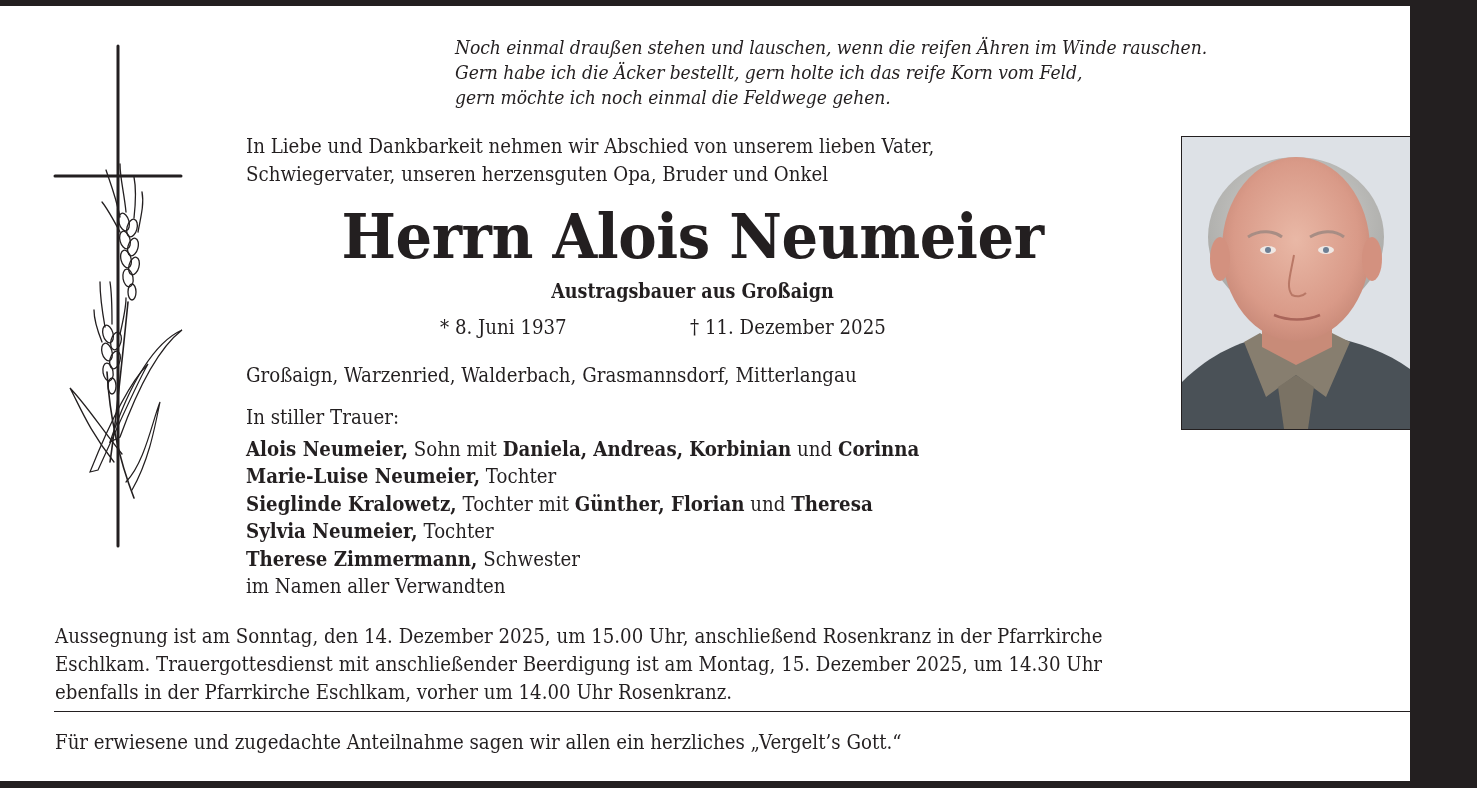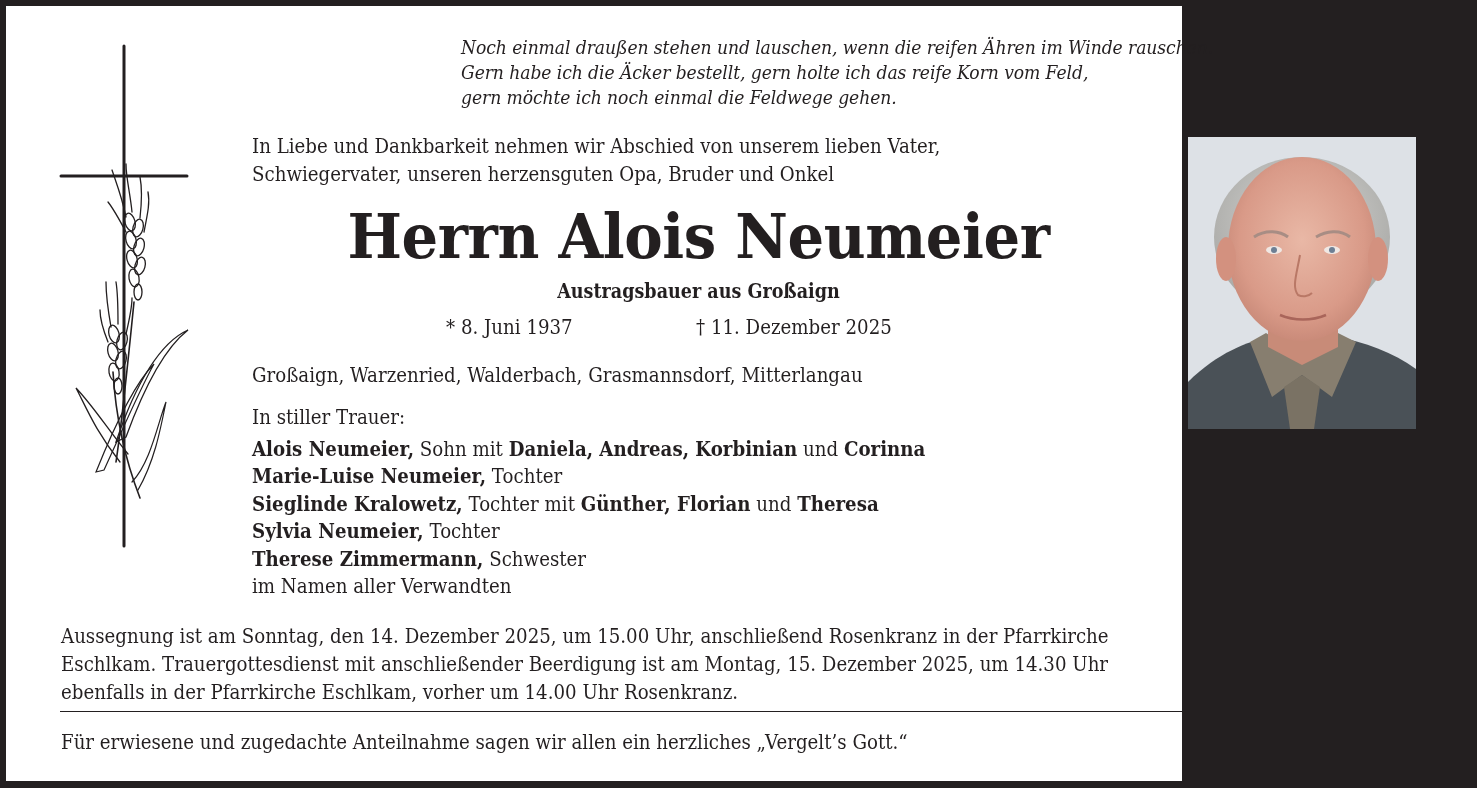--- a/index.html
+++ b/index.html
@@ -5,22 +5,22 @@
     html, body { margin: 0; padding: 0; }
     body {
       width: 1477px; height: 788px;
       background: #231f20;
       font-family: "DejaVu Serif", "Liberation Serif", serif;
       color: #231f20;
       overflow: hidden;
     }
     .card {
       position: absolute;
-      left: 6px; top: 6px;
-      width: 1176px; height: 775px;
+      left: 0; top: 6px;
+      width: 1410px; height: 775px;
       background: #ffffff;
     }
     .abs { position: absolute; }
     .poem {
       left: 455px; top: 29px;
       font-style: italic;
       font-size: 18.5px;
       line-height: 25px;
       letter-spacing: -0.1px;
       transform: scaleX(0.93);

